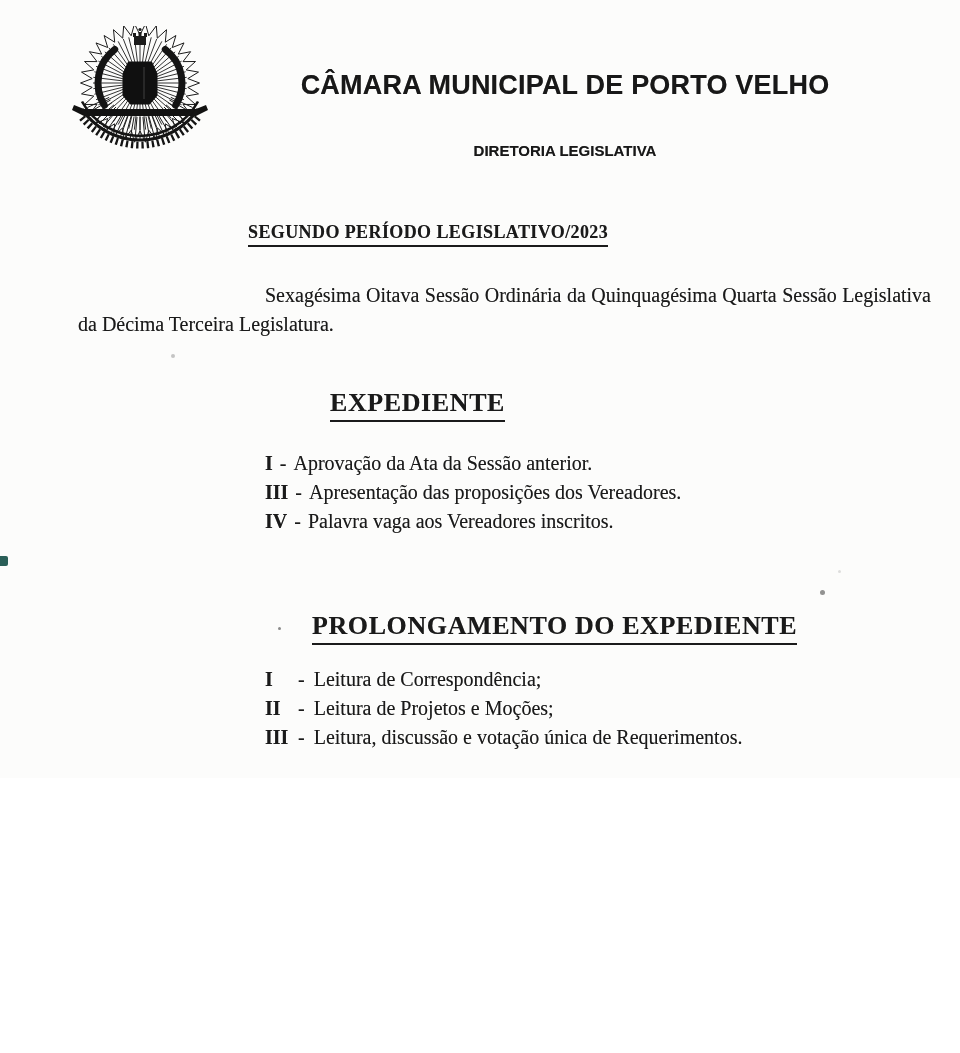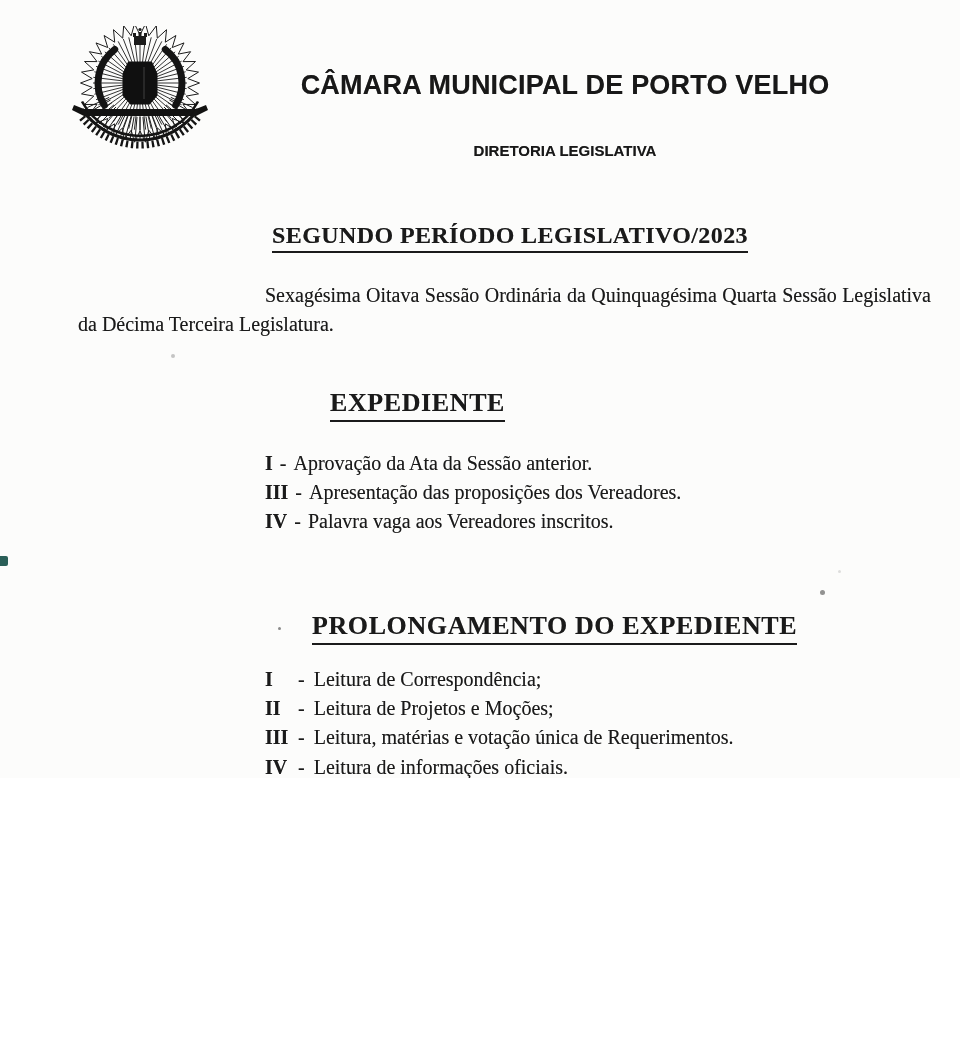--- a/index.html
+++ b/index.html
@@ -14,21 +14,21 @@
   .abs{position:absolute;}
   
   .hdr{left:170px;right:0;text-align:center;font-family:"Liberation Sans",sans-serif;font-weight:bold;color:#181818;text-shadow:0 0 .5px rgba(20,20,20,.5);}
   .hdr1{top:70px;font-size:27px;letter-spacing:.2px;}
   .hdr2{top:111px;font-size:20px;}
   .hdr3{top:142px;font-size:15px;}
   
   .seal{left:72px;top:26px;width:136px;height:128px;}
   
   .serif{font-family:"Liberation Serif",serif;text-shadow:0 0 .5px rgba(25,25,25,.45);}
-  .doc-title{left:272px;top:222px;font-size:24px;font-weight:bold;letter-spacing:.4px;}
+  .doc-title{left:248px;top:222px;font-size:18px;font-weight:bold;letter-spacing:.4px;}
   .underline{border-bottom:2.5px solid #1b1b1b;padding-bottom:2px;display:inline-block;}
   .intro{left:78px;top:281px;width:853px;font-size:20px;line-height:29px;text-align:justify;text-indent:187px;margin:0;}
   .sec-h{font-size:26px;font-weight:bold;letter-spacing:.6px;}
   .sec1-h{left:330px;top:388px;}
   .sec2-h{left:312px;top:611px;}
   .list{font-size:20px;line-height:29.2px;}
   .list1{left:265px;top:449px;}
   .list2{left:265px;top:665px;}
   .li{white-space:nowrap;}
   .num{font-weight:bold;}
@@ -168,22 +168,21 @@
     <div class="li"><span class="num">IV</span><span class="sep">-</span><span class="txt">Palavra vaga aos Vereadores inscritos.</span></div>
   </div>
 
   <div class="abs serif sec-h sec2-h">
     <span class="underline">PROLONGAMENTO DO EXPEDIENTE</span>
   </div>
 
   <div class="abs serif list list2">
     <div class="li"><span class="num">I</span><span class="sep">-</span><span class="txt">Leitura de Correspondência;</span></div>
     <div class="li"><span class="num">II</span><span class="sep">-</span><span class="txt">Leitura de Projetos e Moções;</span></div>
-    <div class="li"><span class="num">III</span><span class="sep">-</span><span class="txt">Leitura, matérias e votação única de Requerimentos.</span></div>
-    <div class="li"><span class="num">IV</span><span class="sep">-</span><span class="txt">Leitura de informações oficiais.</span></div>
+    <div class="li"><span class="num">III</span><span class="sep">-</span><span class="txt">Leitura, discussão e votação única de Requerimentos.</span></div>
   </div>
 
   <div class="abs serif interval-h">
     <span class="underline">INTERVALO REGIMENTAL –</span><span>.</span>
   </div>
 
 
   <div class="spk mark-teal"></div>
   <div class="spk s1"></div>
   <div class="spk s2"></div>

